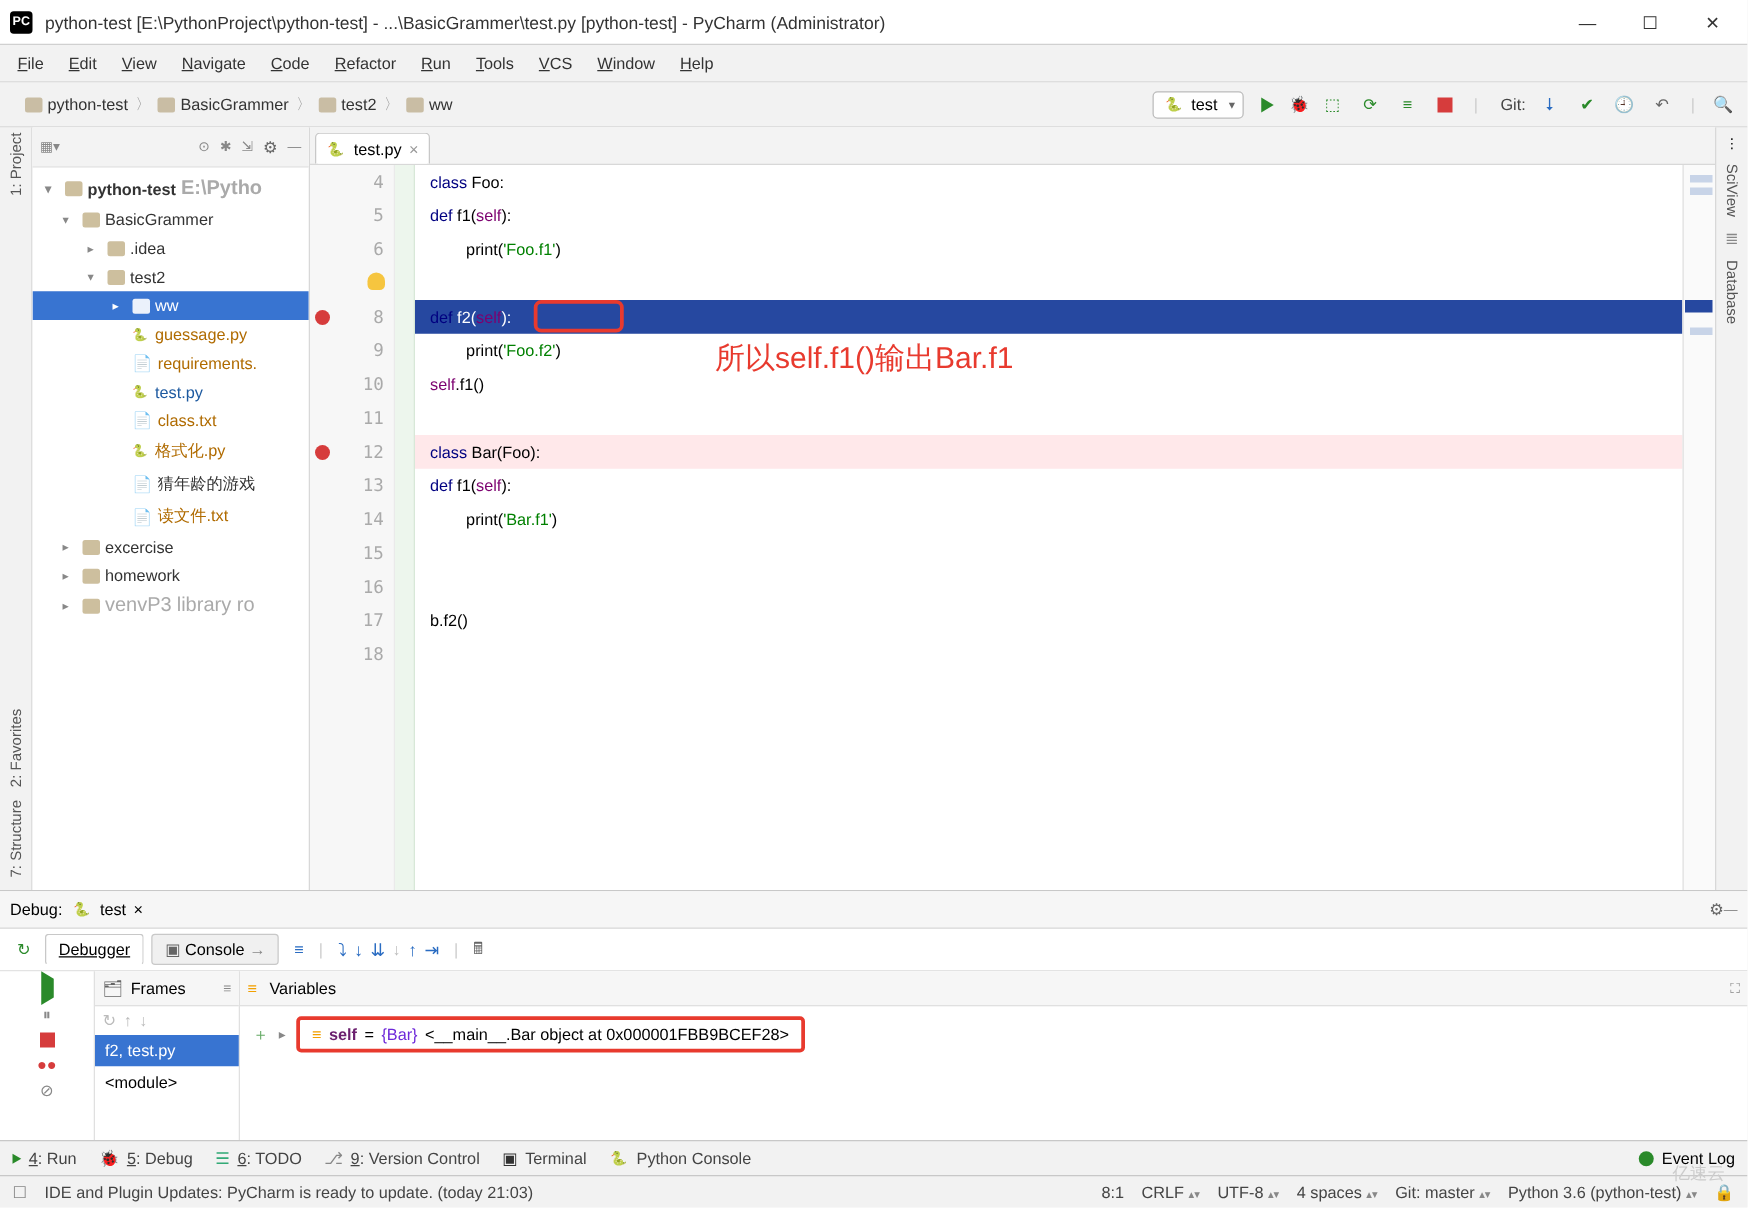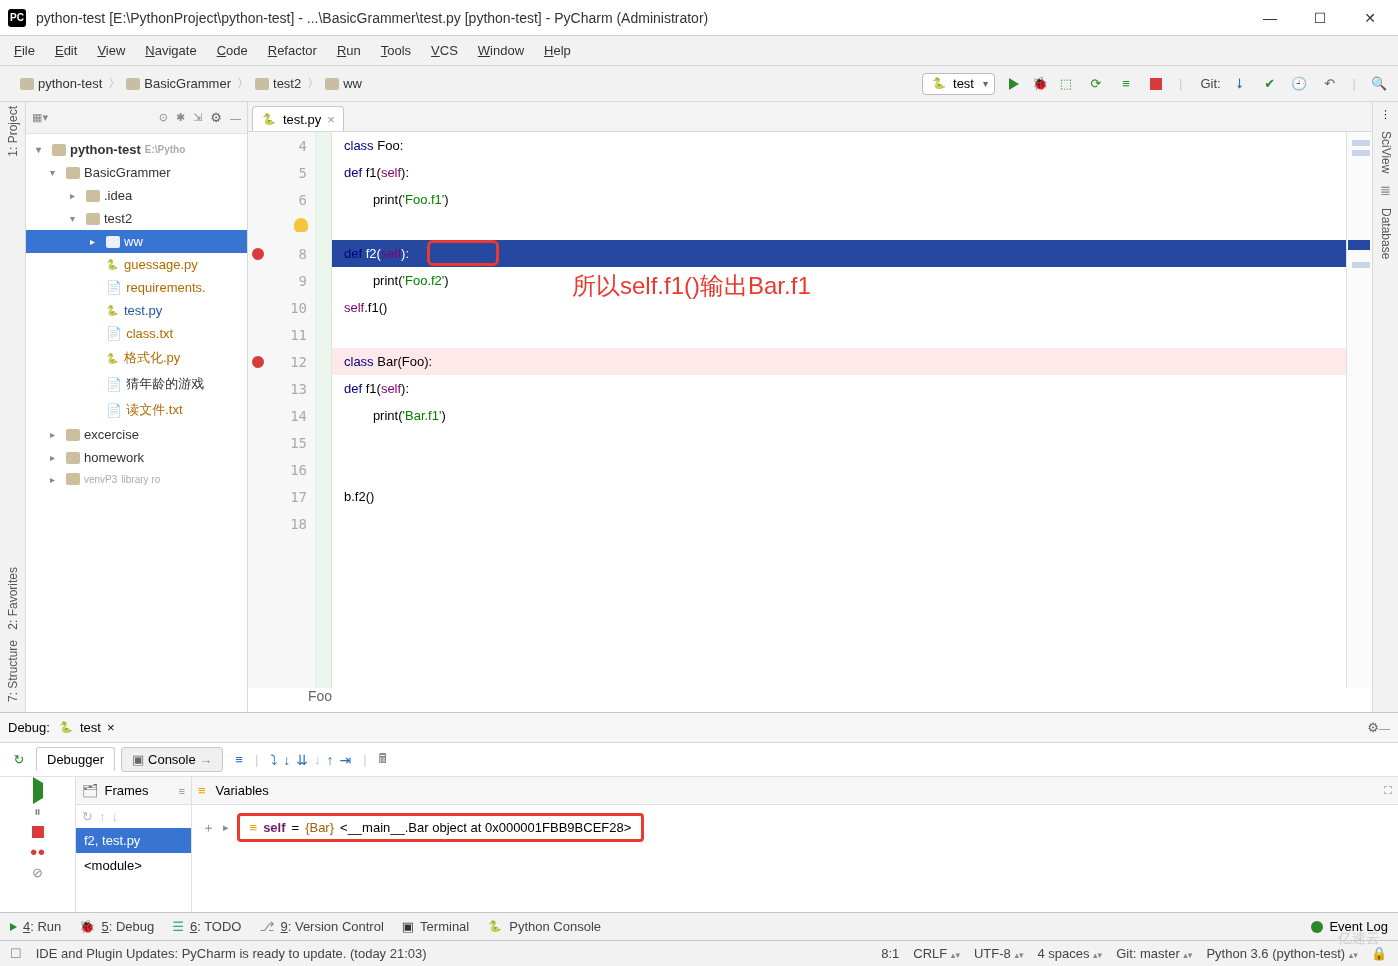--- a/index.html
+++ b/index.html
@@ -38,21 +38,21 @@
 .proj-header .gap { flex:1;}
 .proj-tree { flex:1; overflow:hidden; padding-top:4px;}
 .tree-row { display:flex; align-items:center; padding:4px 4px 4px 10px; gap:4px; white-space:nowrap; color:#333; font-size:14px;}
 .tree-row.sel { background:#3874d1; color:#fff;}
 .tree-row .arrow { width:12px; color:#888; font-size:10px;}
 .tree-row.sel .arrow { color:#fff;}
 .tree-row .fld { width:14px; height:12px; background:#cdbf9e; border-radius:2px;}
 .tree-row.sel .fld { background:#fff; opacity:0.9;}
 .tree-row .py { color:#306998; font-weight:bold; font-size:10px; width:14px;}
 .tree-row .txt { color:#888;}
-.tree-row .gray { color:#aaa; font-size:10px;}
+.tree-row .gray { color:#aaa; font-size:16px;}
 .tree-row .orange { color:#b06b00;}
 .tree-row .blue { color:#1e5aa0;}
 .depth-0{padding-left:10px;font-weight:bold;} .depth-1{padding-left:24px;} .depth-2{padding-left:44px;} .depth-3{padding-left:64px;}
 
 
 .editor-col { flex:1; display:flex; flex-direction:column; min-width:0; background:#fff;}
 .tabs { height:30px; border-bottom:1px solid #d8d8d8; display:flex; align-items:flex-end; padding-left:4px; background:#f3f3f3;}
 .tab { border:1px solid #c8c8c8; border-bottom:none; background:#fff; padding:4px 8px; display:flex; align-items:center; gap:6px; border-radius:4px 4px 0 0;}
 .tab .close-x { color:#999;}
 
@@ -79,33 +79,33 @@
 
 
 .below-crumb { height:24px; padding-left:60px; color:#666; font-size:14px; }
 
 
 .debug { height:200px; border-top:1px solid #c8c8c8; background:#fff; display:flex; flex-direction:column;}
 .debug-tabs { height:30px; display:flex; align-items:center; border-bottom:1px solid #d8d8d8; padding:0 8px; background:#f6f6f6;}
 .debug-tabs .dtab { padding:4px 8px; display:flex; align-items:center; gap:6px;}
 .debug-row2 { height:34px; display:flex; align-items:center; padding:0 8px; gap:6px; border-bottom:1px solid #e3e3e3;}
 .debug-row2 .sub-tab { padding:4px 10px; border:1px solid #c8c8c8; background:#f0f0f0; border-radius:3px;}
-.debug-row2 .sub-tab.active { background:#fff; border-bottom-color:#fff;}
+.debug-row2 .sub-tab.active { background:#fff; border-bottom-color:#fff;text-decoration:underline;}
 .debug-body { flex:1; display:flex;}
 .debug-left { width:76px; border-right:1px solid #e0e0e0; display:flex; flex-direction:column; align-items:center; gap:6px; padding-top:6px;}
 .frames-col { width:116px; border-right:1px solid #e0e0e0; display:flex; flex-direction:column;}
 .frames-head { height:28px; display:flex; align-items:center; padding:0 6px; border-bottom:1px solid #e0e0e0; background:#f6f6f6; gap:6px;}
 .frame-item { padding:5px 8px; font-size:13px;}
 .frame-item.sel { background:#3874d1; color:#fff;}
 .vars-col { flex:1; display:flex; flex-direction:column;}
 .vars-head { height:28px; display:flex; align-items:center; padding:0 6px; border-bottom:1px solid #e0e0e0; background:#f6f6f6; gap:10px;}
 .var-row { padding:8px 10px; display:flex; align-items:center; gap:8px;}
 .var-highlight { border:3px solid #e83a2e; border-radius:4px; padding:4px 10px; display:flex; align-items:center; gap:6px;}
 .var-name { color:#6b1f6e; font-weight:bold;}
-.var-type { color:#a16207;}
+.var-type { color:#6d28d9;}
 .debug-nav { width:30px; display:flex; flex-direction:column; gap:4px; padding:4px; border-right:1px solid #e0e0e0;}
 
 
 .bottom-tabs { height:28px; border-top:1px solid #c8c8c8; display:flex; align-items:center; padding:0 10px; gap:18px; background:#f2f2f2;}
 .bt-item { display:flex; align-items:center; gap:6px; color:#444;}
 .bt-right { margin-left:auto; display:flex; align-items:center; gap:6px;}
 
 
 .status { height:26px; border-top:1px solid #c8c8c8; display:flex; align-items:center; padding:0 10px; gap:14px; background:#f2f2f2; font-size:13px; color:#444;}
 .status .sp { flex:1;}
@@ -339,21 +339,20 @@
           <div class="cline"></div>
           <div class="cline">b.f2()</div>
         </div>
       <div class="minimap">
         <div class="mm-mark" style="top:8px"></div>
           <div class="mm-mark" style="top:18px"></div>
         <div class="mm-mark" style="top:108px;background:#2648a0;width:22px;height:10px"></div>
         <div class="mm-mark" style="top:130px"></div>
       </div>
     </div>
-    <div class="below-crumb">Foo</div>
   </div>
 
   <div class="right-rail">
     <span style="font-size:11px">⋮</span>
     <div class="rail-label" style="transform:none">SciView</div>
     <span style="color:#888">≣</span>
     <div class="rail-label" style="transform:none">Database</div>
   </div>
 </div>
 

